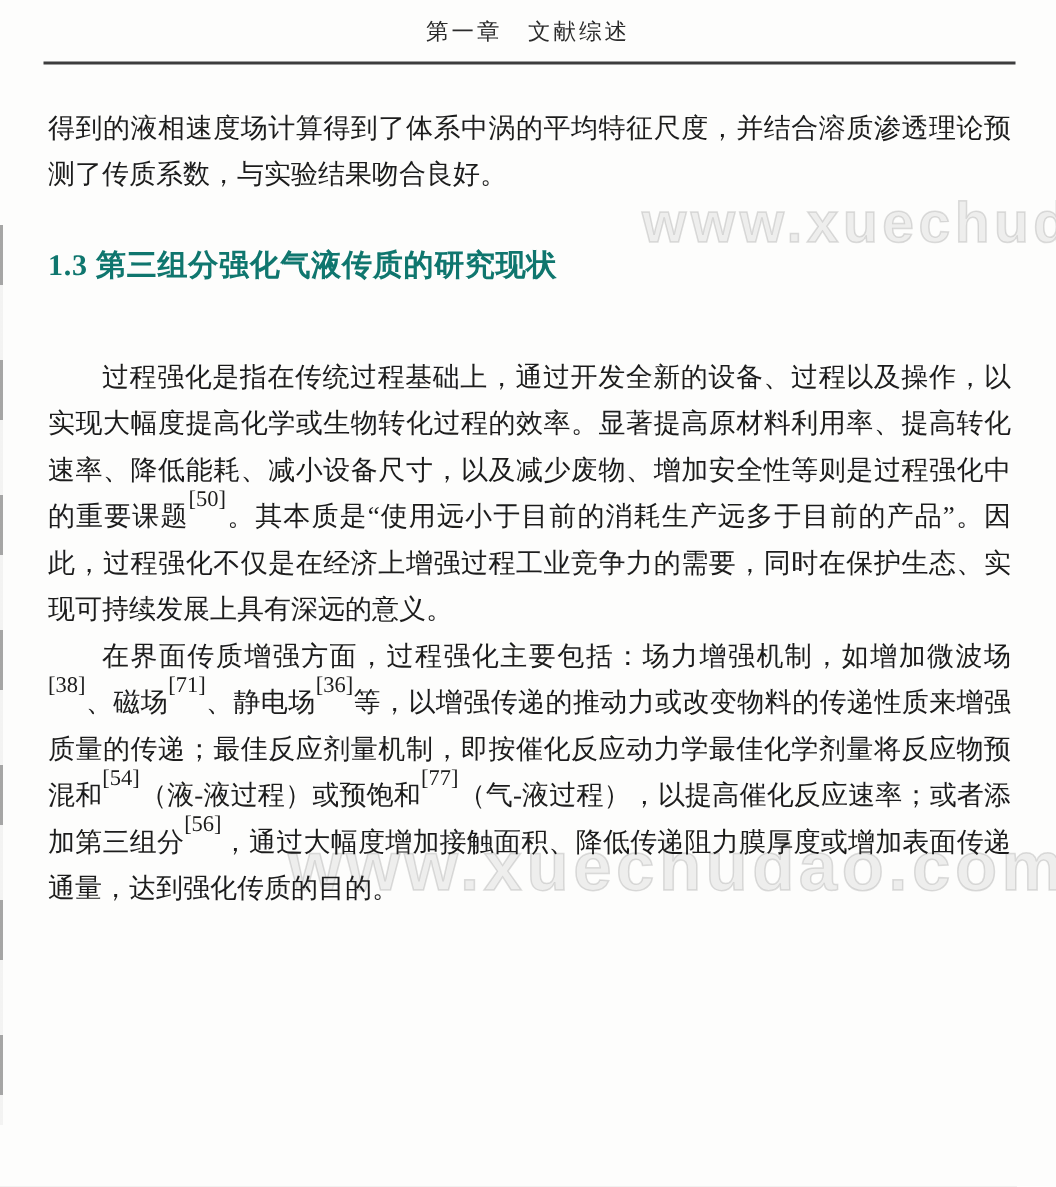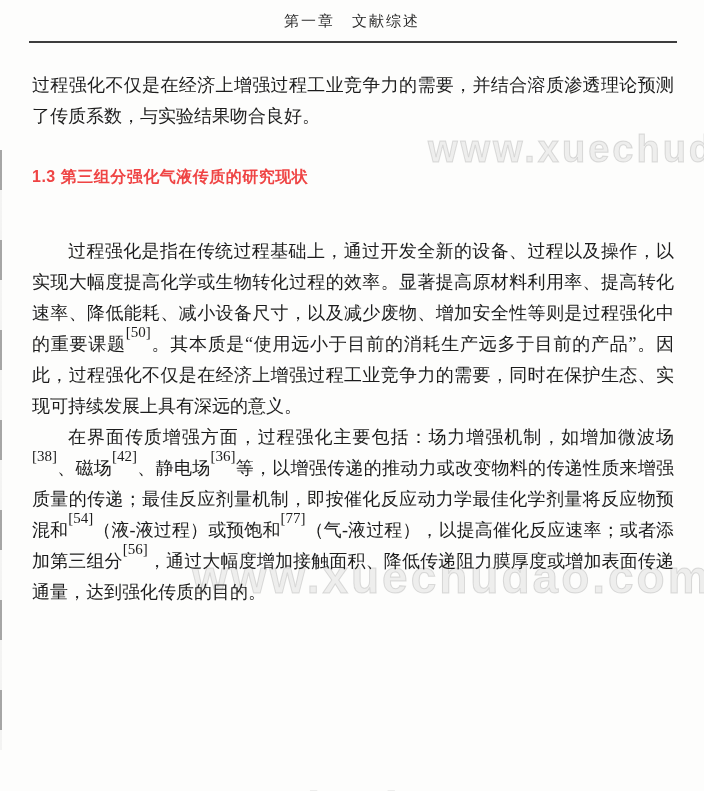--- a/index.html
+++ b/index.html
@@ -53,25 +53,25 @@
   }
   .body-par.intro {
     margin-top: 10px;
     text-indent: 0;
   }
   .body-par.indented {
     text-indent: 2em;
   }
   .section-heading {
     margin: 32px 0 46px 0;
-    font-family: Liberation Sans, sans-serif;
-    font-size: 16px;
+    font-family: Liberation Serif, serif;
+    font-size: 20px;
     font-weight: bold;
     line-height: 26px;
-    color: #ef4444;
+    color: #0f766e;
     letter-spacing: 0.5px;
   }
   sup.cite {
     font-size: 15px;
     line-height: 0;
     position: relative;
     top: -6px;
     letter-spacing: 0;
   }
   .watermark {
@@ -125,25 +125,25 @@
     <span>第一章　文献综述</span>
   </div>
 
   <div class="header-rule"></div>
 
   <div class="watermark wm-top">www.xuechudao.com</div>
   <div class="watermark wm-mid">www.xuechudao.com</div>
   <div class="watermark wm-bottom">www.xuechudao.com</div>
 
   <div class="content">
-    <p class="body-par intro">过程强化不仅是在经济上增强过程工业竞争力的需要，并结合溶质渗透理论预测了传质系数，与实验结果吻合良好。</p>
+    <p class="body-par intro">得到的液相速度场计算得到了体系中涡的平均特征尺度，并结合溶质渗透理论预测了传质系数，与实验结果吻合良好。</p>
 
     <h2 class="section-heading">1.3 第三组分强化气液传质的研究现状</h2>
 
     <div>
         <p class="body-par indented">过程强化是指在传统过程基础上，通过开发全新的设备、过程以及操作，以实现大幅度提高化学或生物转化过程的效率。显著提高原材料利用率、提高转化速率、降低能耗、减小设备尺寸，以及减少废物、增加安全性等则是过程强化中的重要课题<sup class="cite">[50]</sup>。其本质是“使用远小于目前的消耗生产远多于目前的产品”。因此，过程强化不仅是在经济上增强过程工业竞争力的需要，同时在保护生态、实现可持续发展上具有深远的意义。</p>
-        <p class="body-par indented">在界面传质增强方面，过程强化主要包括：场力增强机制，如增加微波场<sup class="cite">[38]</sup>、磁场<sup class="cite">[42]</sup>、静电场<sup class="cite">[36]</sup>等，以增强传递的推动力或改变物料的传递性质来增强质量的传递；最佳反应剂量机制，即按催化反应动力学最佳化学剂量将反应物预混和<sup class="cite">[54]</sup>（液-液过程）或预饱和<sup class="cite">[77]</sup>（气-液过程），以提高催化反应速率；或者添加第三组分<sup class="cite">[56]</sup>，通过大幅度增加接触面积、降低传递阻力膜厚度或增加表面传递通量，达到强化传质的目的。</p>
+        <p class="body-par indented">在界面传质增强方面，过程强化主要包括：场力增强机制，如增加微波场<sup class="cite">[38]</sup>、磁场<sup class="cite">[71]</sup>、静电场<sup class="cite">[36]</sup>等，以增强传递的推动力或改变物料的传递性质来增强质量的传递；最佳反应剂量机制，即按催化反应动力学最佳化学剂量将反应物预混和<sup class="cite">[54]</sup>（液-液过程）或预饱和<sup class="cite">[77]</sup>（气-液过程），以提高催化反应速率；或者添加第三组分<sup class="cite">[56]</sup>，通过大幅度增加接触面积、降低传递阻力膜厚度或增加表面传递通量，达到强化传质的目的。</p>
       </div>
   </div>
 
   <div class="scan-edge"></div>
 
 </div>
 
 </body></html>

